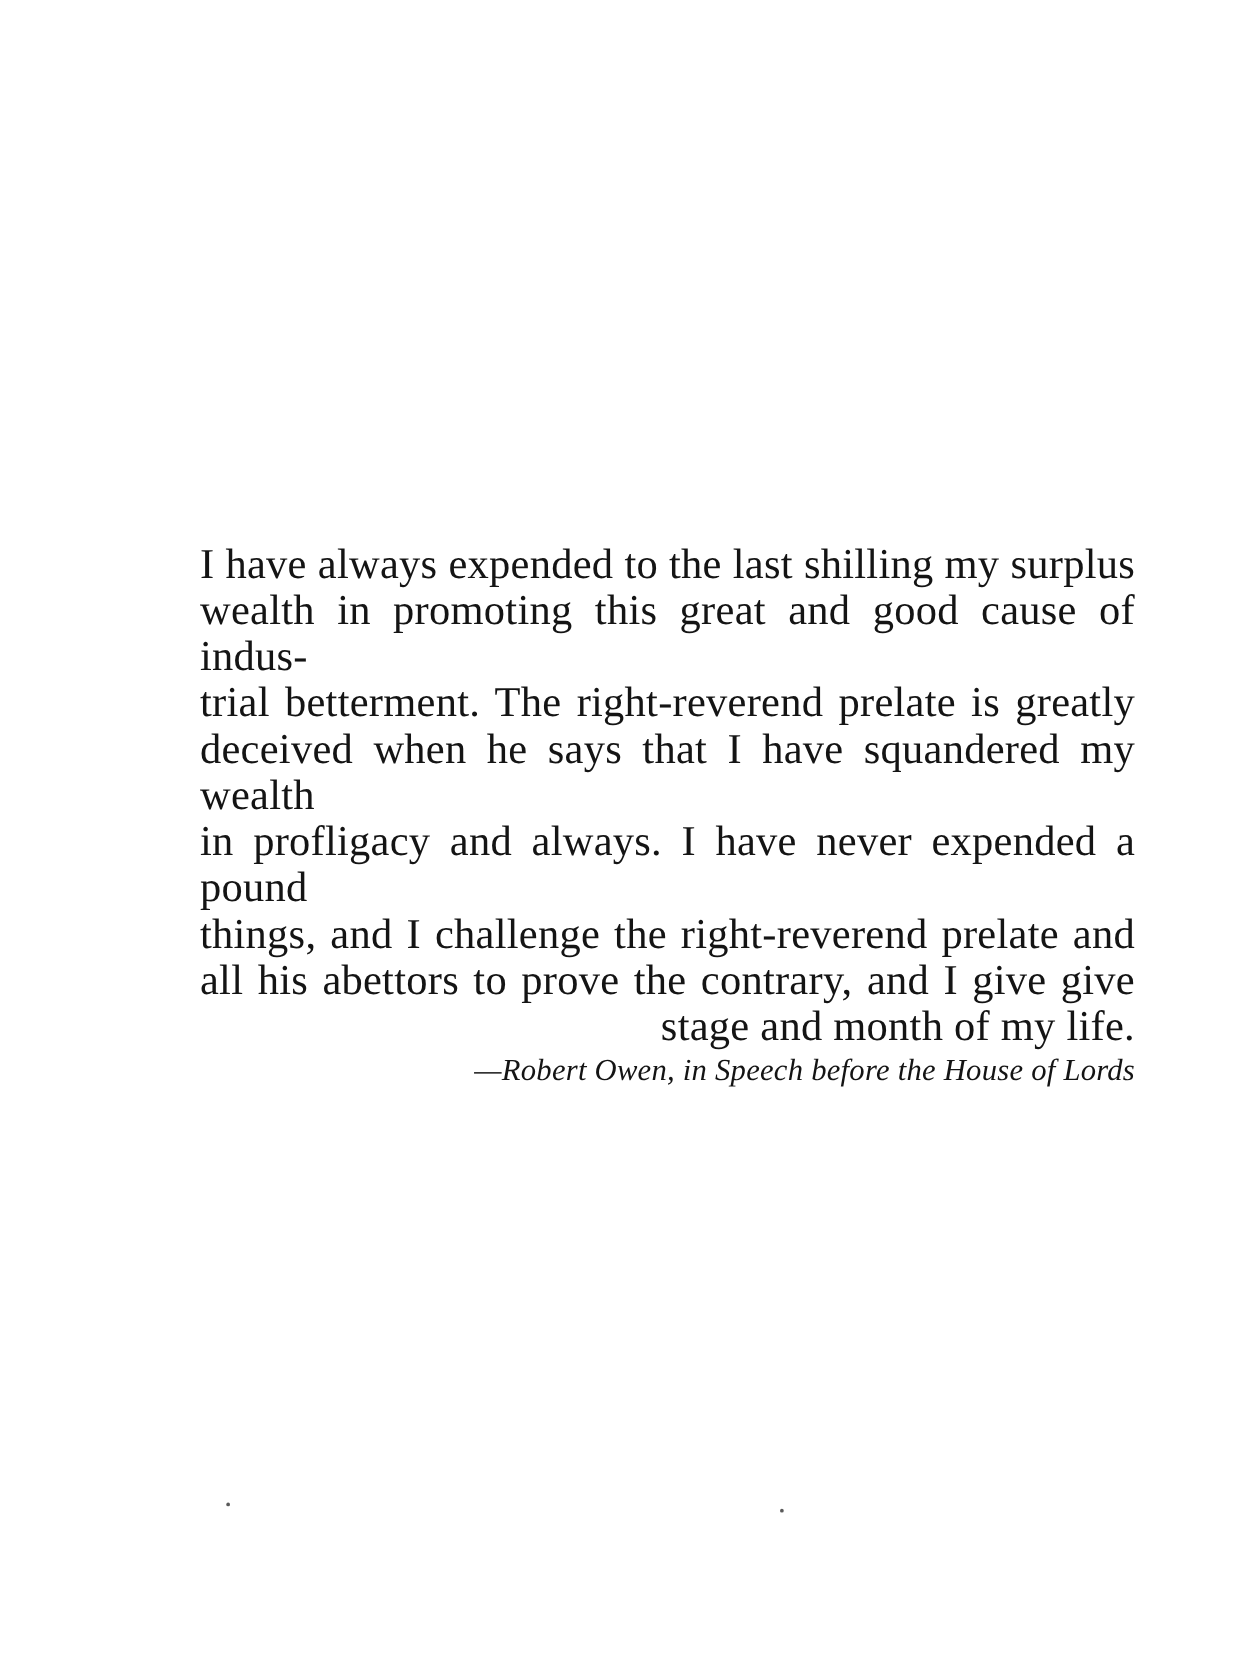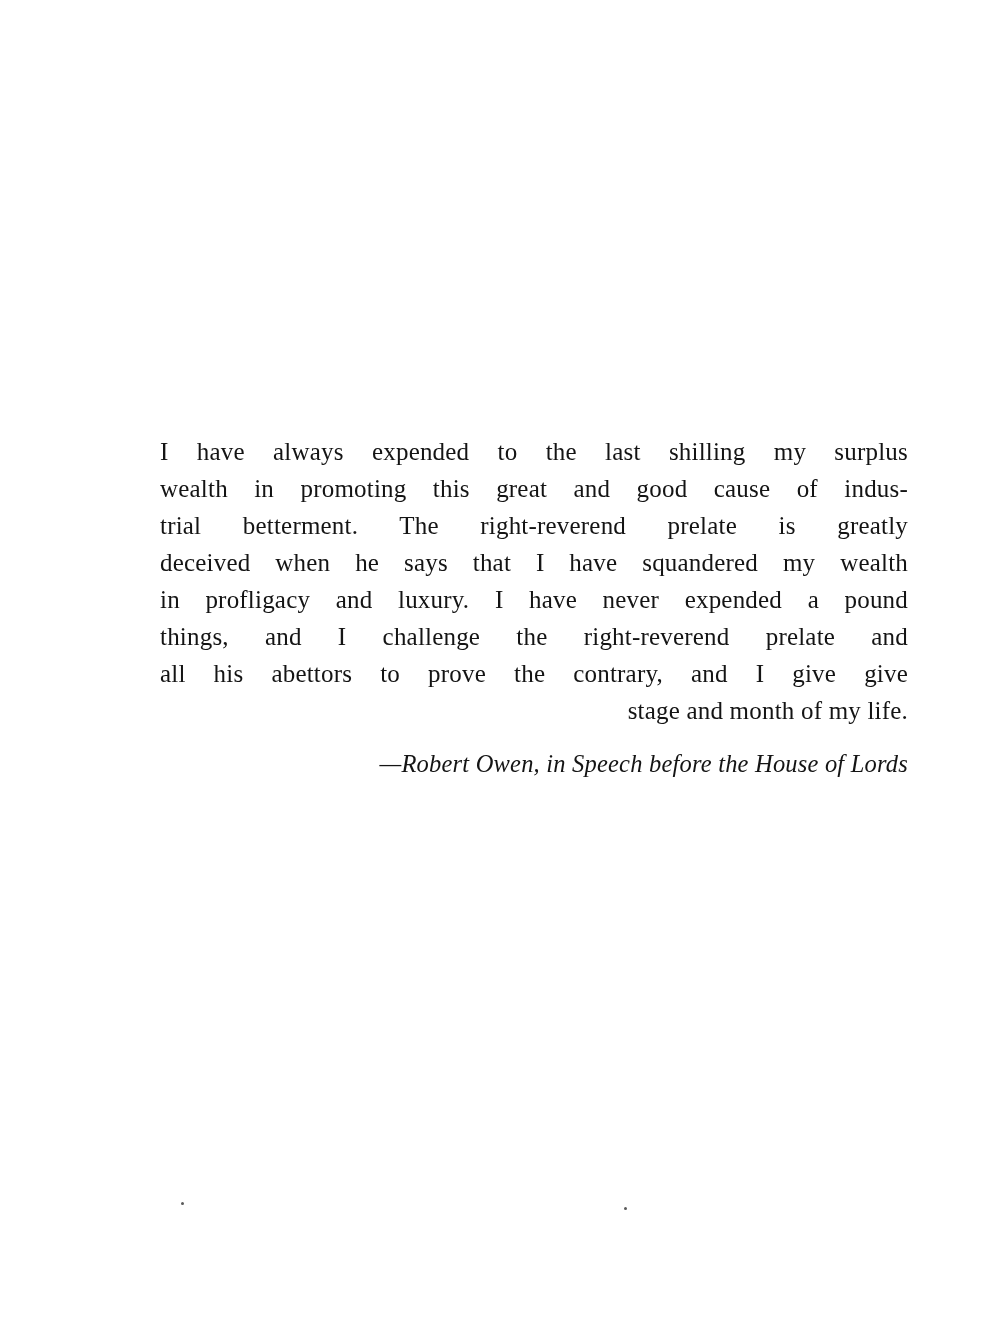--- a/index.html
+++ b/index.html
@@ -16,34 +16,34 @@
     color: var(--text-color, #141414);
     overflow: hidden;
   }
   .quote-block {
     position: absolute;
     left: 160px;
     top: 433px;
     width: 748px;
   }
   .qline {
-    font-size: 25px;
+    font-size: 34px;
     line-height: 37px;
     white-space: normal;
     letter-spacing: 0.2px;
   }
   .qline.just {
     text-align: justify;
     text-align-last: justify;
   }
   .qline.last {
     text-align: right;
   }
   .attribution {
-    margin-top: 18px;
+    margin-top: 0;
     font-size: 24.5px;
     line-height: 34px;
     font-style: italic;
     text-align: right;
     letter-spacing: 0.2px;
   }
   .artifact-dot {
     position: absolute;
     width: 3px;
     height: 3px;
@@ -56,21 +56,21 @@
 </head>
 <body>
 
 <div class="page">
 
   <div class="quote-block">
     <div class="qline just">I have always expended to the last shilling my surplus</div>
     <div class="qline just">wealth in promoting this great and good cause of indus-</div>
     <div class="qline just">trial betterment. The right-reverend prelate is greatly</div>
     <div class="qline just">deceived when he says that I have squandered my wealth</div>
-    <div class="qline just">in profligacy and luxury. I have never expended a pound</div>
+    <div class="qline just">in profligacy and always. I have never expended a pound</div>
     <div class="qline just">things, and I challenge the right-reverend prelate and</div>
     <div class="qline just">all his abettors to prove the contrary, and I give give</div>
     <div class="qline last">stage and month of my life.</div>
     <div class="attribution">—Robert Owen, in Speech before the House of Lords</div>
   </div>
 
   <div class="artifact-dot dot-1"></div>
   <div class="artifact-dot dot-2"></div>
 
 </div>

